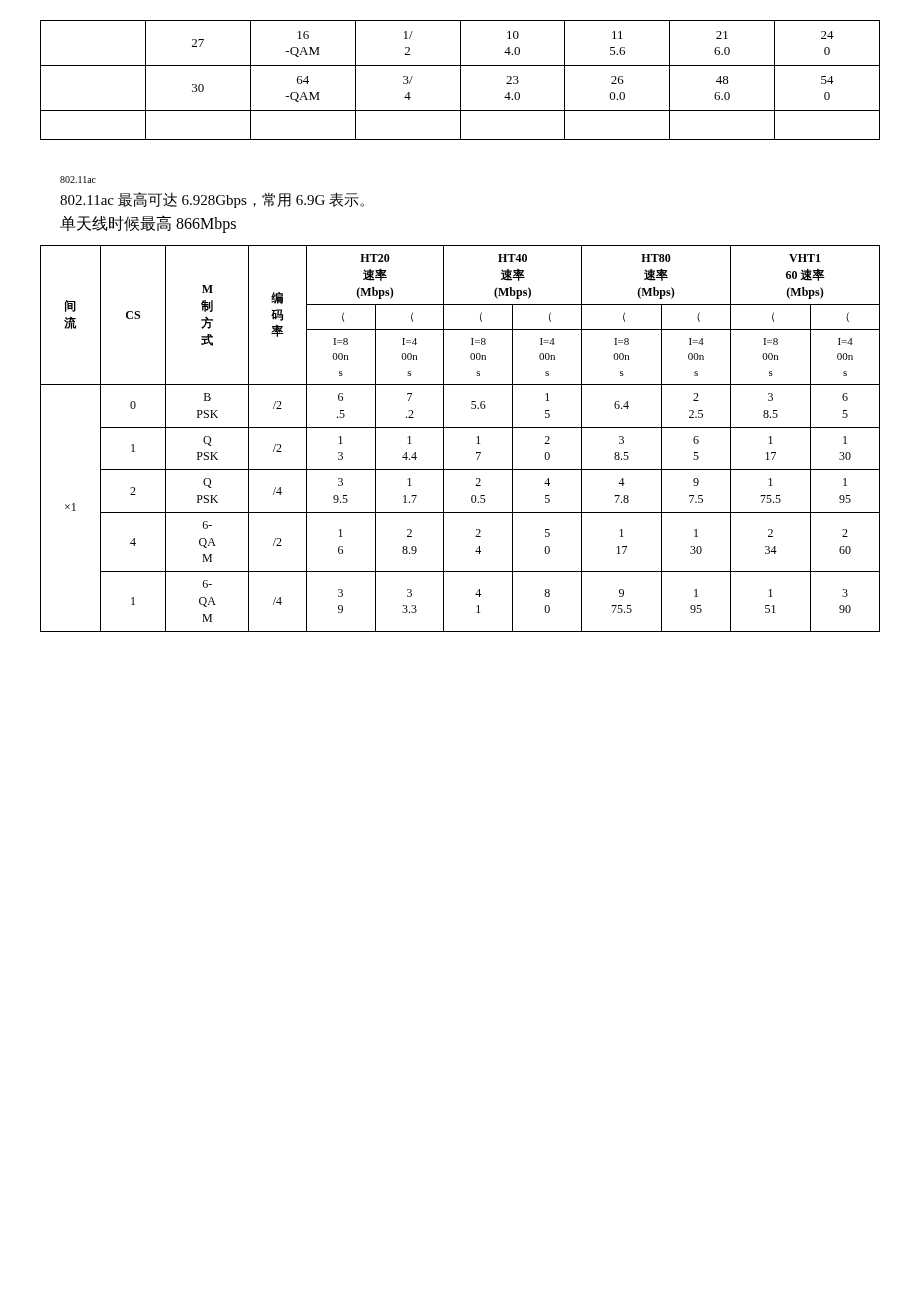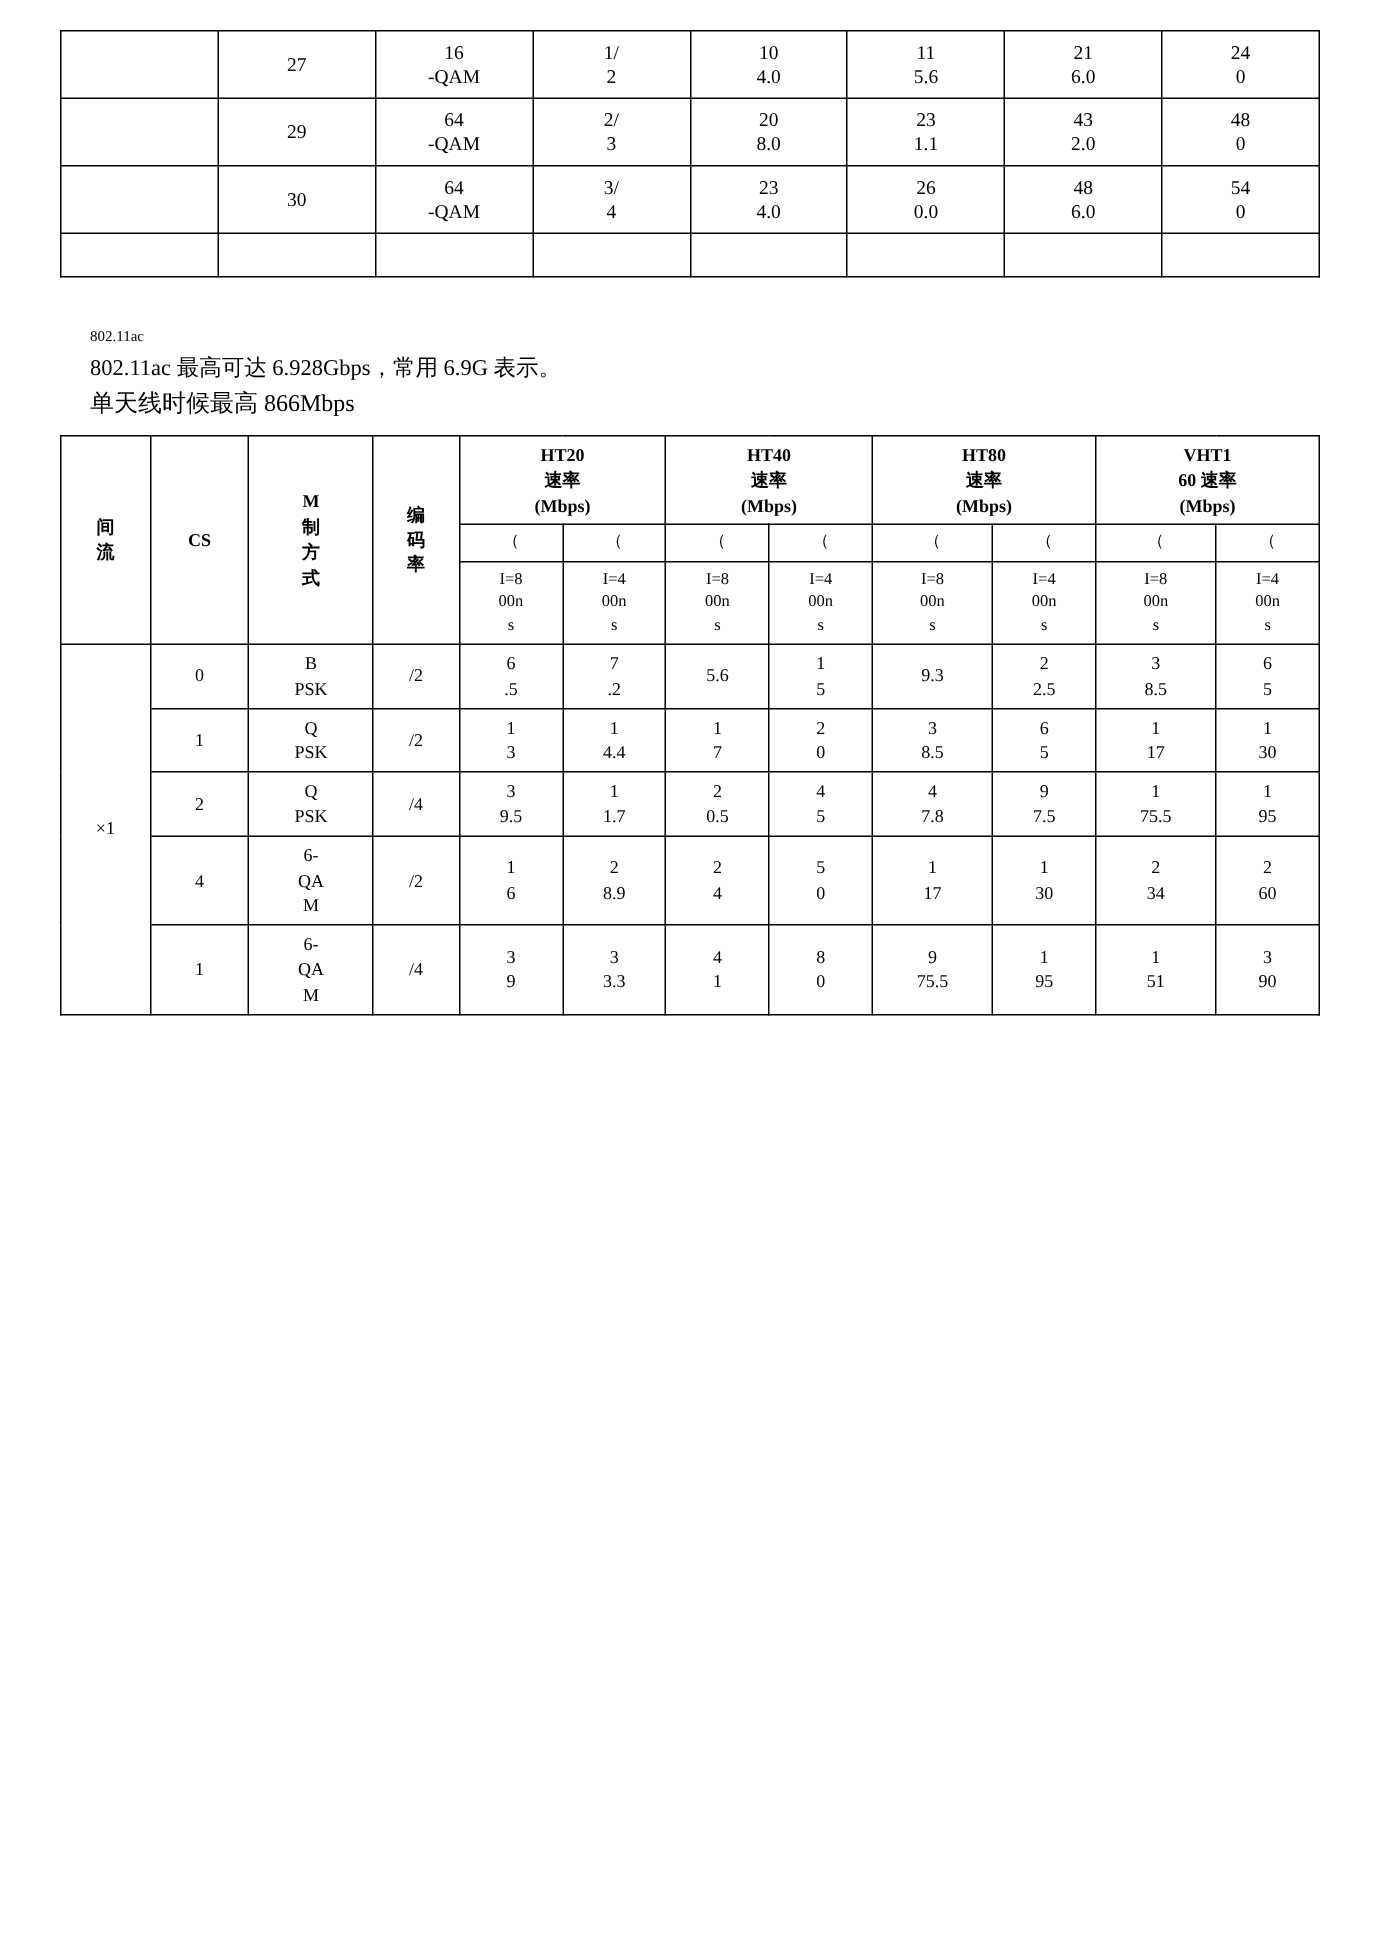--- a/index.html
+++ b/index.html
@@ -70,30 +70,20 @@
       <td>27</td>
       <td>16<br>-QAM</td>
       <td>1/<br>2</td>
       <td>10<br>4.0</td>
       <td>11<br>5.6</td>
       <td>21<br>6.0</td>
       <td>24<br>0</td>
     </tr>
     <tr>
       <td></td>
-      <td>29</td>
-      <td>64<br>-QAM</td>
-      <td>2/<br>3</td>
-      <td>20<br>8.0</td>
-      <td>23<br>1.1</td>
-      <td>43<br>2.0</td>
-      <td>48<br>0</td>
-    </tr>
-    <tr>
-      <td></td>
       <td>30</td>
       <td>64<br>-QAM</td>
       <td>3/<br>4</td>
       <td>23<br>4.0</td>
       <td>26<br>0.0</td>
       <td>48<br>6.0</td>
       <td>54<br>0</td>
     </tr>
     <tr>
       <td>&nbsp;</td>
@@ -148,21 +138,21 @@
 
     <tr>
       <td rowspan="5">×1</td>
       <td>0</td>
       <td>B<br>PSK</td>
       <td>/2</td>
       <td>6<br>.5</td>
       <td>7<br>.2</td>
       <td>5.6</td>
       <td>1<br>5</td>
-      <td>9.3</td>
+      <td>6.4</td>
       <td>2<br>2.5</td>
       <td>3<br>8.5</td>
       <td>6<br>5</td>
     </tr>
     <tr>
       <td>1</td>
       <td>Q<br>PSK</td>
       <td>/2</td>
       <td>1<br>3</td>
       <td>1<br>4.4</td>

